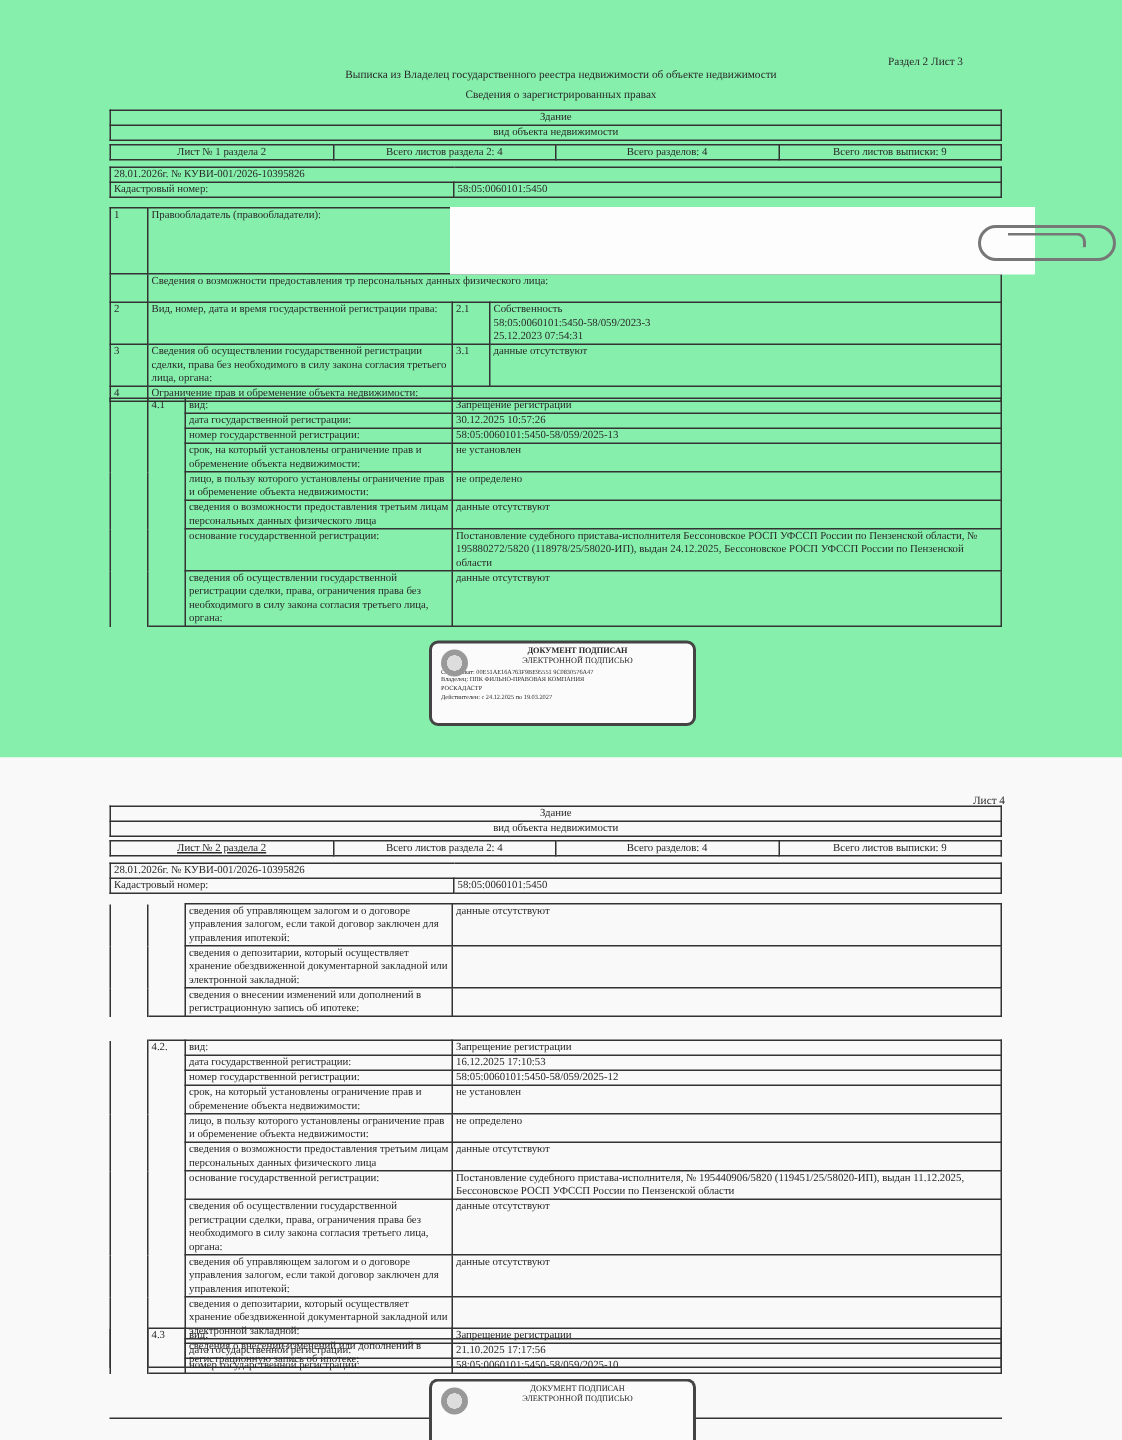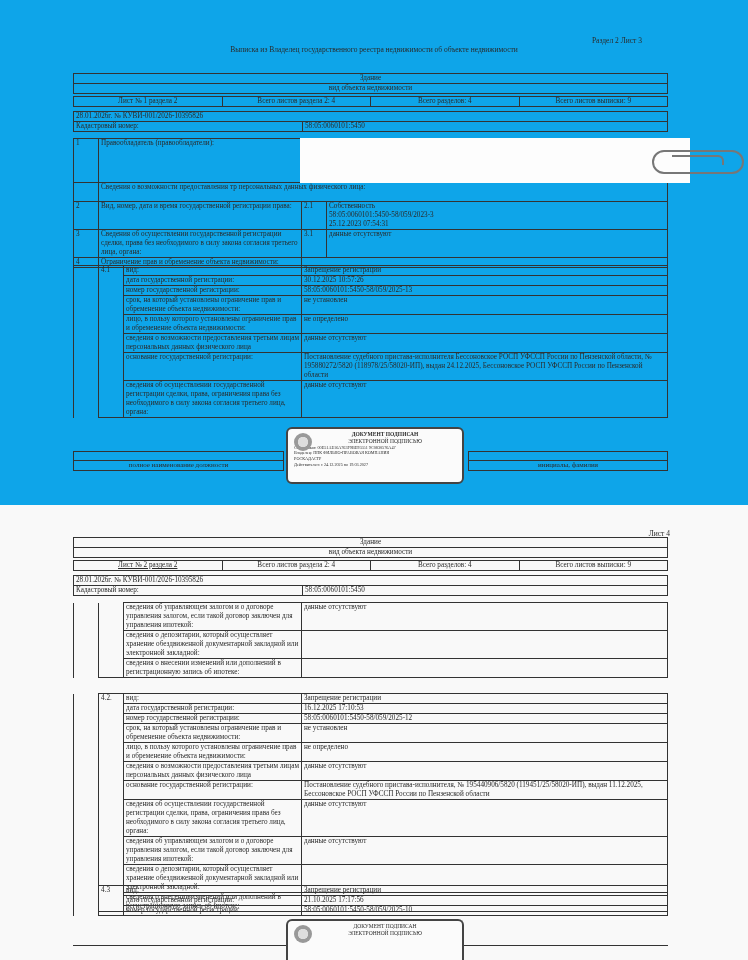--- a/index.html
+++ b/index.html
@@ -1,18 +1,18 @@
 <!DOCTYPE html>
 <html><head>
 <meta charset="utf-8">
 <style>
   * { box-sizing: border-box; margin: 0; padding: 0; }
   html, body { width: 748px; height: 960px; overflow: hidden; background: #f7f7f7; }
   body { font-family: "Liberation Serif", serif; color: #2a2a2a; font-size: 7.2px; line-height: 1.25; position: relative; }
-  .page { position: absolute; left: 0; width: 748px; background: #0ea5e9; }
+  .page { position: absolute; left: 0; width: 748px; background: #86efac; }
   .p1 { top: 0; height: 505px; }
   .p2 { top: 505px; height: 455px; background: #f9f9f9; }
   .corner { position: absolute; font-size: 7.5px; }
   .title { position: absolute; left: 0; width: 748px; text-align: center; font-size: 7.5px; }
   .tbl { position: absolute; left: 73px; width: 595px; border-collapse: collapse; table-layout: fixed; }
   .tbl td { border: 1px solid #333; padding: 0 2px; vertical-align: top; overflow: hidden; }
   .center { text-align: center; }
   .paperclip { position: absolute; left: 652px; top: 150px; width: 92px; height: 24px; border: 2px solid #777; border-radius: 12px; border-right-color: #777; }
   .paperclip::after { content: ""; position: absolute; left: 18px; top: 3px; width: 50px; height: 8px; border-top: 2px solid #777; border-right: 2px solid #777; border-radius: 0 6px 0 0; }
   .whiteout { position: absolute; background: #fdfdfd; }
@@ -22,20 +22,21 @@
   .stamp-line { font-size: 4.2px; line-height: 1.35; }
   .sig-row { position: absolute; left: 73px; width: 595px; border-collapse: collapse; table-layout: fixed; }
   .sig-row td { border: 1px solid #333; height: 9px; font-size: 7px; text-align: center; }
 </style>
 </head>
 <body>
 
 <div class="page p1">
   <div class="corner" style="right:106px; top:36px;">Раздел 2  Лист 3</div>
   <div class="title" style="top:45px;">Выписка из Владелец государственного реестра недвижимости об объекте недвижимости</div>
+  <div class="title" style="top:58px;">Сведения о зарегистрированных правах</div>
 
   <table class="tbl" style="top:73px;">
     <tbody>
         <tr>
           <td class="center" style="height:9px;">Здание</td>
         </tr>
     <tr>
           <td class="center" style="height:9px;">вид объекта недвижимости</td>
         </tr>
   </tbody>
@@ -146,39 +147,20 @@
           <td style="height:28px;">основание государственной регистрации:</td>
           <td>Постановление судебного пристава-исполнителя Бессоновское РОСП УФССП России по Пензенской области, № 195880272/5820 (118978/25/58020-ИП), выдан 24.12.2025, Бессоновское РОСП УФССП России по Пензенской области</td>
         </tr>
     <tr>
           <td style="height:37px;">сведения об осуществлении государственной регистрации сделки, права, ограничения права без необходимого в силу закона согласия третьего лица, органа:</td>
           <td>данные отсутствуют</td>
         </tr>
   </tbody>
     </table>
 
-  <table class="sig-row" style="top:451px;">
-    <colgroup>
-        <col style="width:210px">
-        <col style="width:185px">
-        <col>
-      </colgroup>
-    <tbody>
-        <tr>
-          <td></td>
-          <td style="border:none;"></td>
-          <td></td>
-        </tr>
-    <tr>
-      <td>полное наименование должности</td>
-      <td style="border:none;"></td>
-      <td>инициалы, фамилия</td>
-    </tr>
-  </tbody>
-    </table>
 
   <div class="stamp" style="left:286px; top:427px; width:178px; height:57px;">
     <div class="stamp-logo"></div>
     <div class="stamp-title">ДОКУМЕНТ ПОДПИСАН</div>
     <div class="stamp-title" style="font-weight:normal;">ЭЛЕКТРОННОЙ ПОДПИСЬЮ</div>
     <div class="stamp-line">Сертификат: 00E51AE16A763F9BE95551 9C0830576A47</div>
     <div class="stamp-line">Владелец: ППК ФИЛЬНО-ПРАВОВАЯ КОМПАНИЯ</div>
     <div class="stamp-line">РОСКАДАСТР</div>
     <div class="stamp-line">Действителен: с 24.12.2025 по 19.03.2027</div>
   </div>

